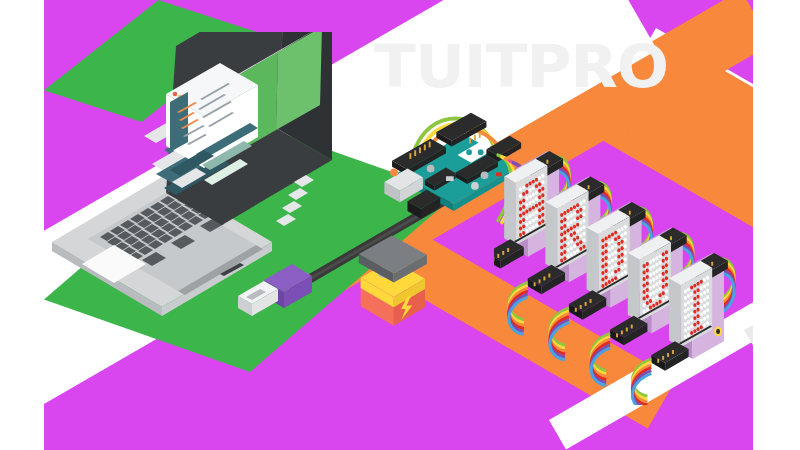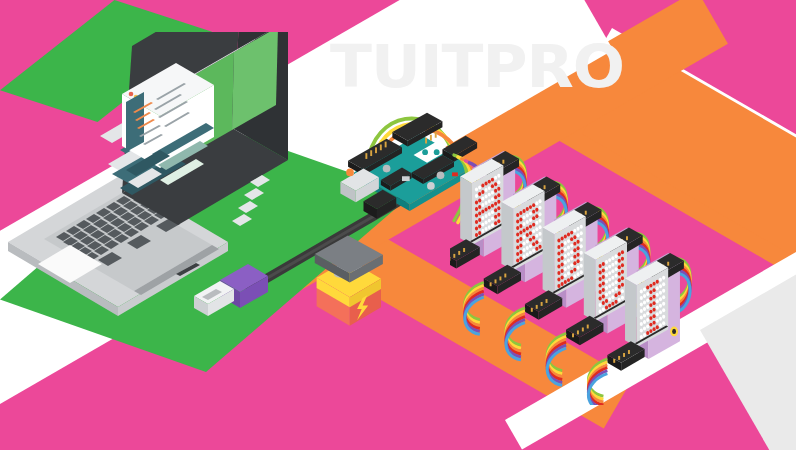--- a/index.html
+++ b/index.html
@@ -1,20 +1,21 @@
 <!DOCTYPE html>
 <html><head>
 <meta charset="utf-8">
 <title>TUITPRO Arduino LED Matrix Illustration</title>
 <style>
   html,body{margin:0;padding:0;background:#fff;}
   body{font-family:"Liberation Sans", sans-serif;}
   #stage{
-    position:relative;width:796px;height:450px;overflow:hidden;
-    background:#ec4899;
+    position:relative;width:709px;height:450px;overflow:hidden;
+    background:#d946ef;
+    margin-left:44px;
   }
   
   .band{position:absolute;transform-origin:0 0;}
   .b-white-bl{
     left:-120px;top:300px;width:760px;height:150px;
     background:#ffffff;transform:rotate(-30deg);
   }
   .b-orange-top{
     left:470px;top:-40px;width:680px;height:112px;
     background:#f7883c;transform:rotate(30deg);

